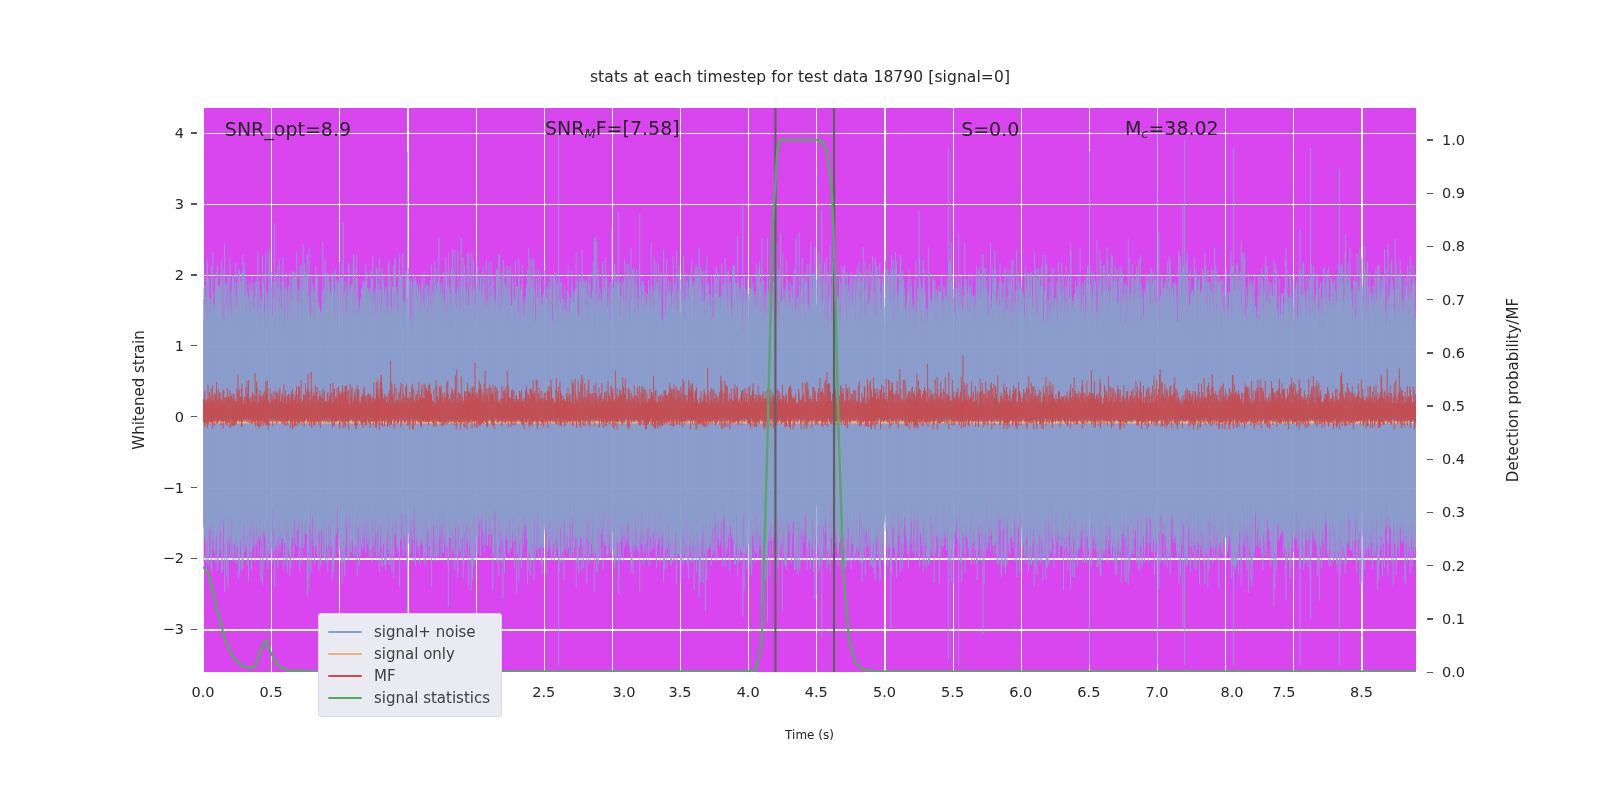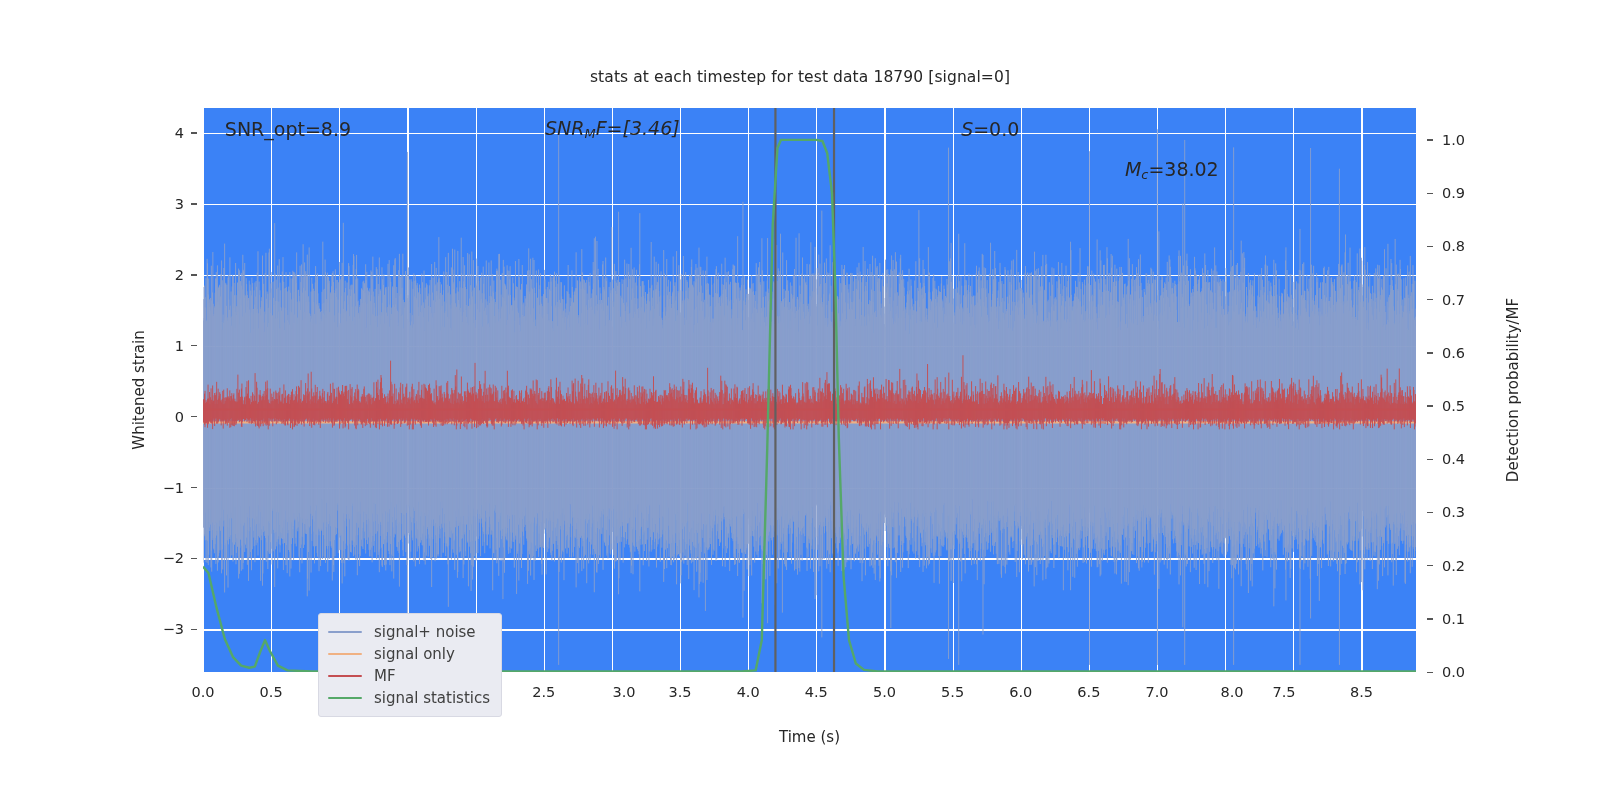--- a/index.html
+++ b/index.html
@@ -13,21 +13,21 @@
 
   
   #chart-title{
     position:absolute;left:0;top:68px;width:1600px;text-align:center;
     font-size:15.5px;color:#262626;letter-spacing:.1px;
   }
 
   
   #axes{
     position:absolute;left:203px;top:108px;width:1213px;height:564px;
-    background:#3b82f6;overflow:hidden;
+    background:#d946ef;overflow:hidden;
   }
   .gridline{position:absolute;background:#ffffff;}
   .gridline.h{left:0;width:100%;height:1.15px;}
   .gridline.v{top:0;height:100%;width:1.15px;}
 
   
   .layer{position:absolute;left:0;top:0;width:100%;height:100%;}
   .layer svg{display:block;width:100%;height:100%;}
 
   
@@ -48,29 +48,29 @@
   }
   #ylabel-right{
     position:absolute;left:1500px;top:108px;height:564px;width:26px;
     display:flex;align-items:center;justify-content:center;
   }
   #ylabel-right span{
     transform:rotate(-90deg);white-space:nowrap;font-size:15px;color:#262626;
   }
   #xlabel{
     position:absolute;left:203px;top:728px;width:1213px;text-align:center;
-    font-size:15px;color:#262626;
+    font-size:12px;color:#262626;
   }
 
   
   .annot{
     position:absolute;font-size:19px;color:#262626;white-space:nowrap;
     transform:translateY(-50%);
   }
-  .annot .it{font-style:italic;}
+  .annot .it{}
   .annot sub{font-size:.68em;font-style:italic;vertical-align:-.25em;}
 
   
   #legend{
     position:absolute;left:318px;top:613px;
     background:#eaebf2;border:1px solid #d8d9e3;border-radius:3px;
     padding:7px 11px 7px 9px;
   }
   .legend-row{display:flex;align-items:center;height:22px;}
   .legend-swatch{width:34px;height:2.6px;margin-right:12px;flex:0 0 auto;border-radius:1px;}
@@ -148,26 +148,26 @@
     <div class="layer">
       <svg id="svg-stats" viewBox="0 0 1213 564" preserveAspectRatio="none">
           <path d="M0.00 458.65L5.45 465.03L13.63 500.15L21.81 531.01L29.98 549.10L38.16 557.62L46.34 559.74L51.79 558.68L57.24 543.78L62.01 532.08L66.78 542.72L74.96 557.62L84.50 562.40L109.03 563.47L163.55 563.57L272.58 563.57L408.88 563.57L504.28 563.57L538.35 563.47L552.66 562.40L558.80 532.08L564.25 340.53L569.70 117.06L574.47 39.91L577.88 31.92L599.69 31.92L613.31 31.92L619.45 32.99L624.22 45.23L628.99 85.13L632.40 180.91L635.80 329.89L640.57 468.23L646.02 532.08L652.84 555.49L661.02 561.87L674.65 563.36L735.98 563.57L885.90 563.57L1035.82 563.57L1213.00 563.57" stroke="#55a868" stroke-width="2.4" fill="none" stroke-linejoin="round" vector-effect="non-scaling-stroke"></path>
         </svg>
     </div>
 
     <div class="annot" id="annot-snr-opt" style="left: 21.834px; top: 21.283px;">
       <span>SNR_opt=8.9</span>
     </div>
     <div class="annot" id="annot-snr-mf" style="left: 342.066px; top: 21.283px;">
-      <span class="it">SNR</span><sub>M</sub><span class="it">F=[3.46]</span>
+      <span class="it">SNR</span><sub>M</sub><span class="it">F=[7.58]</span>
     </div>
     <div class="annot" id="annot-s" style="left: 758.125px; top: 21.283px;">
       <span class="it">S</span><span>=0.0</span>
     </div>
-    <div class="annot" id="annot-mc" style="left: 921.88px; top: 21.283px; margin-top: 41px;">
+    <div class="annot" id="annot-mc" style="left: 921.88px; top: 21.283px;">
       <span class="it">M</span><sub>c</sub><span>=38.02</span>
     </div>
   </div>
 
   <div id="ticks-left">
       <div class="tick-label ytick-left" style="left: 140px; width: 44px; top: 132.83px;">4</div>
       <div class="tickmark y" style="left: 191px; top: 132.33px;"></div>
       <div class="tick-label ytick-left" style="left: 140px; width: 44px; top: 203.774px;">3</div>
       <div class="tickmark y" style="left: 191px; top: 203.274px;"></div>
       <div class="tick-label ytick-left" style="left: 140px; width: 44px; top: 274.717px;">2</div>

